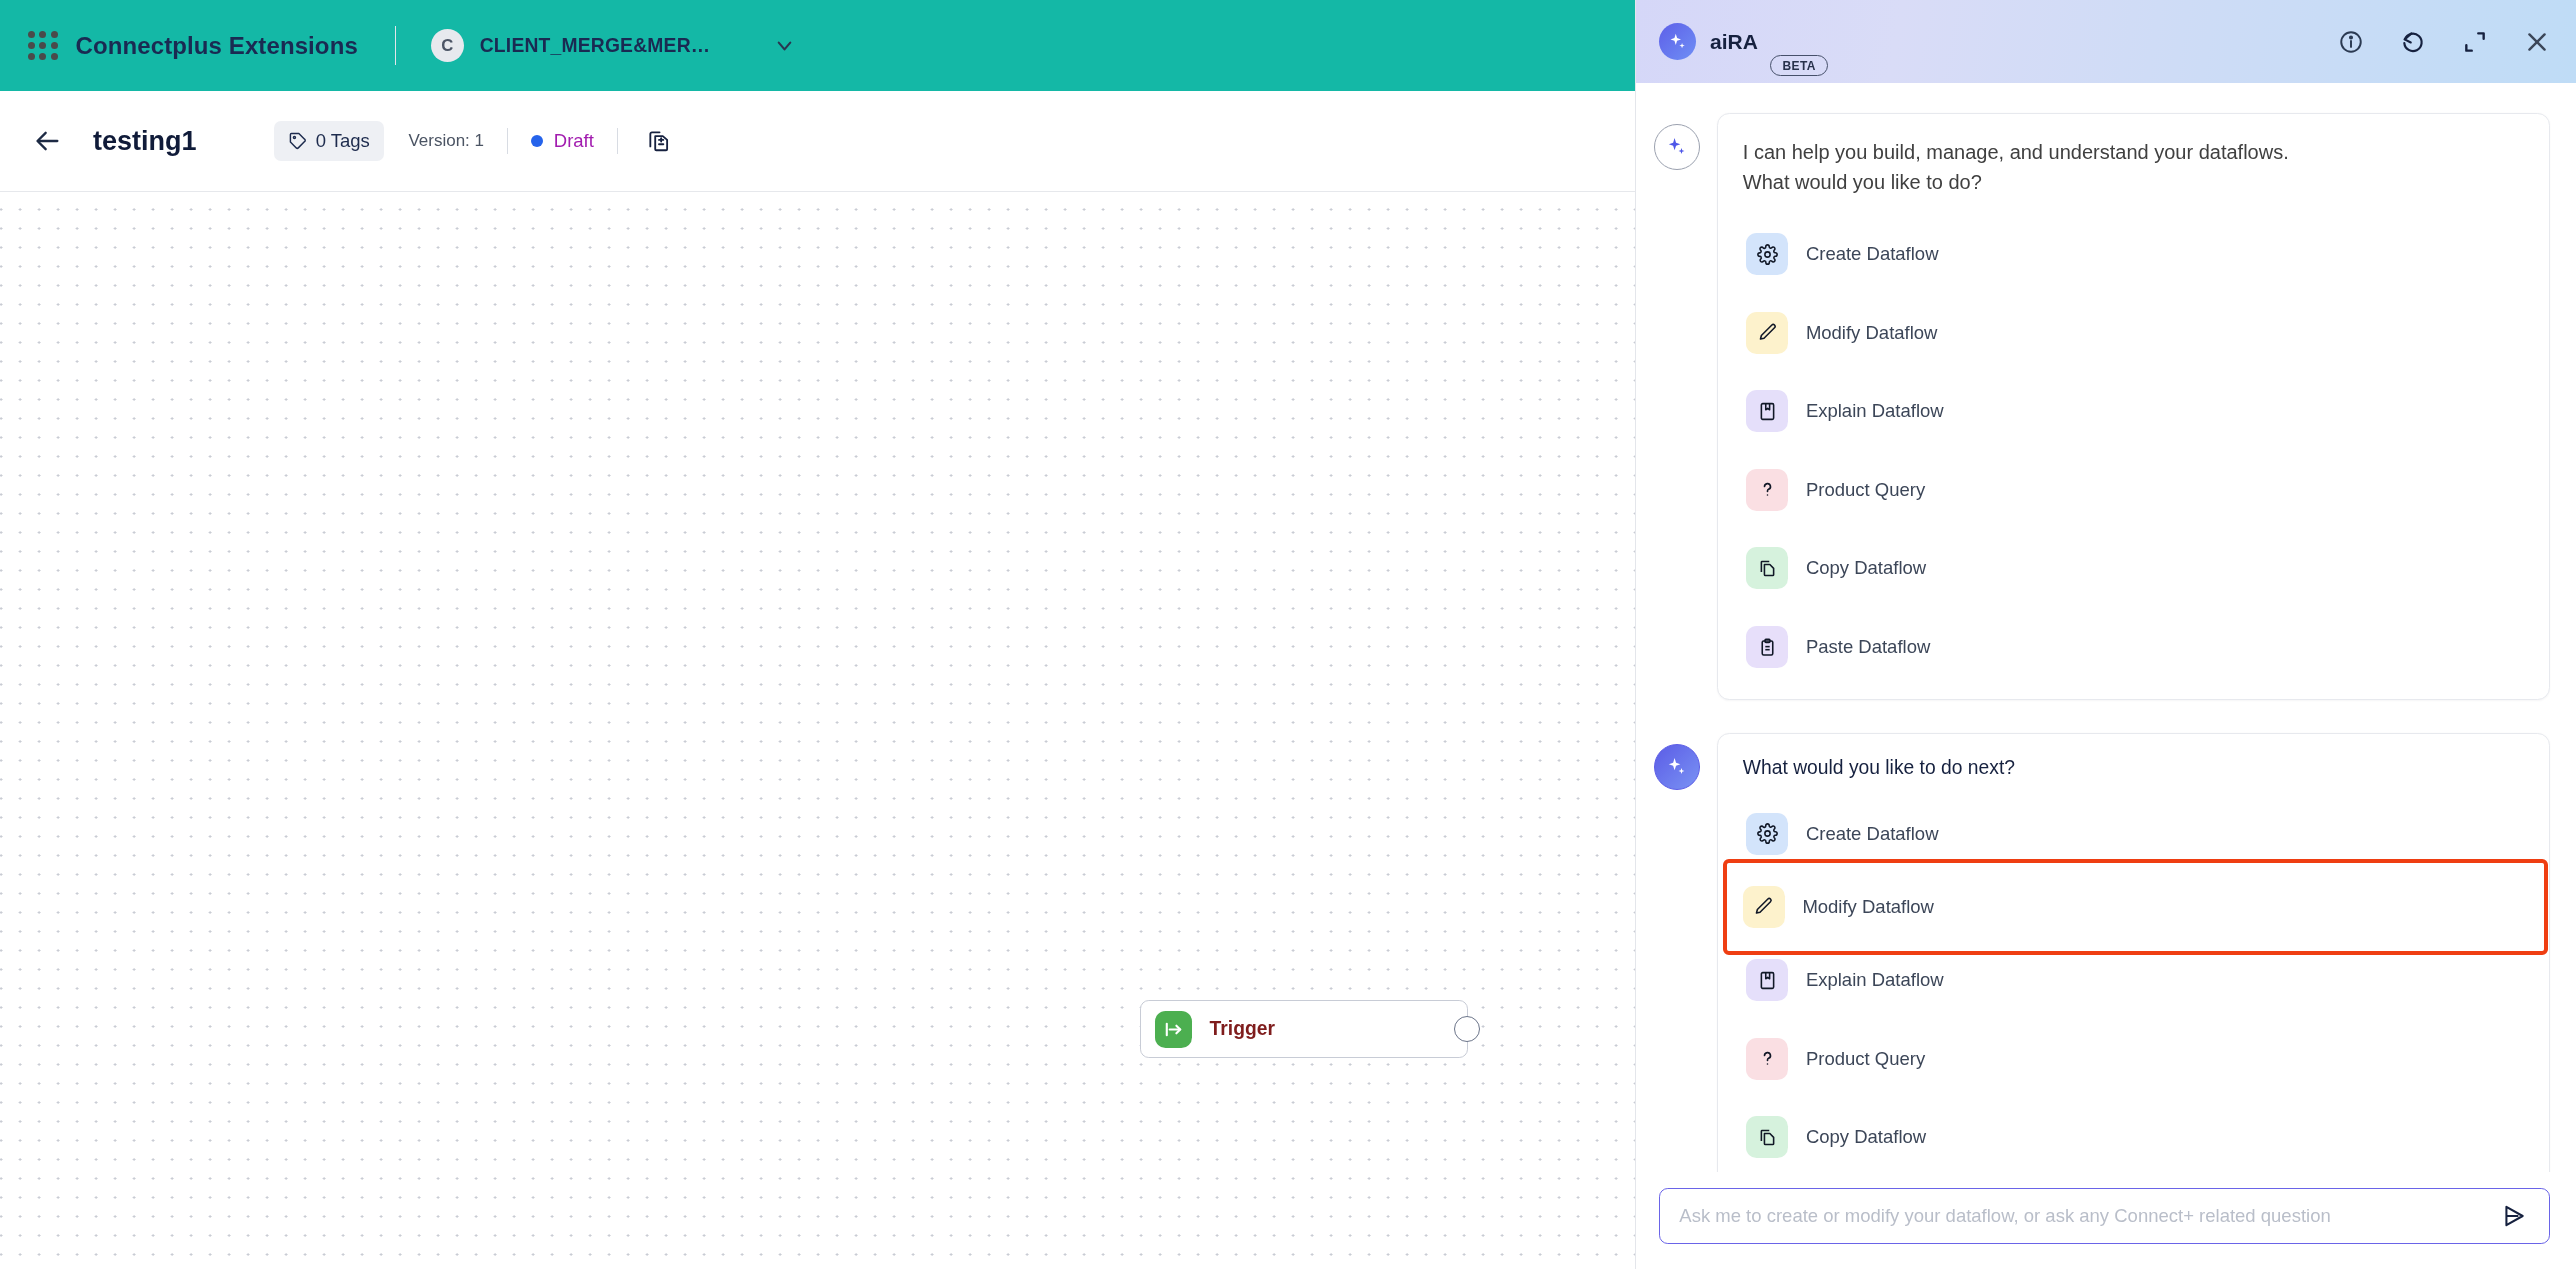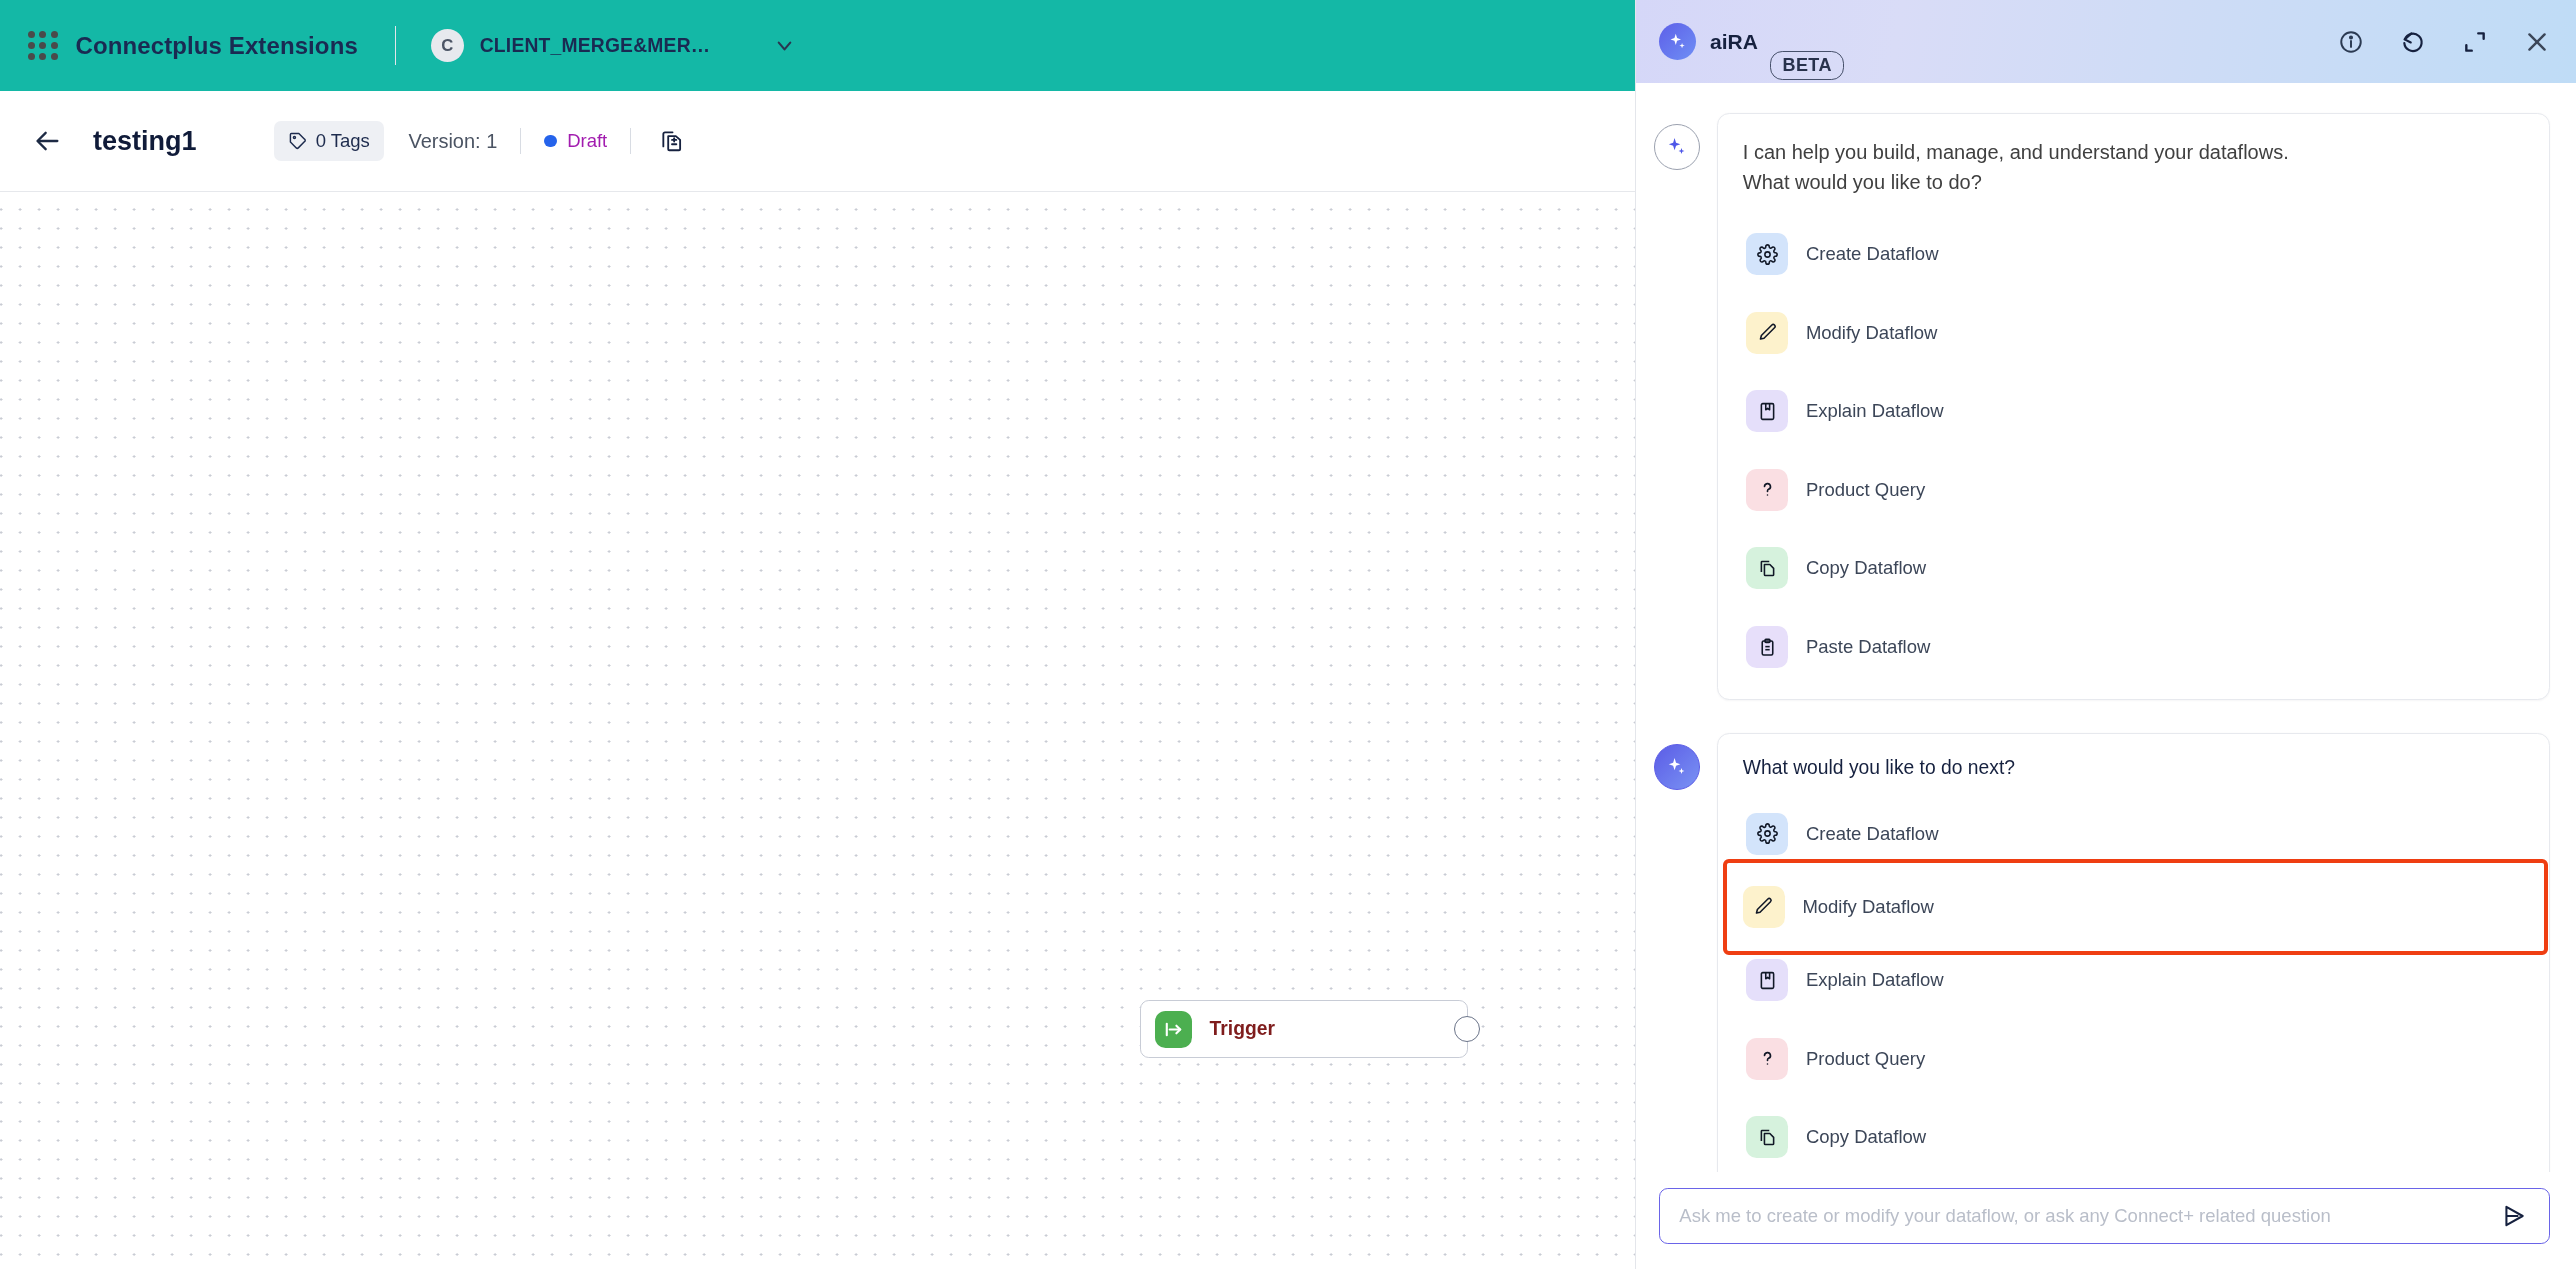--- a/index.html
+++ b/index.html
@@ -65,21 +65,21 @@
     font-size: 27px; font-weight: 700; color: #101b39;
     margin-left: 28px; white-space: nowrap;
   }
   .meta-row { display: flex; align-items: center; margin-left: 77px; }
   .tags-chip {
     display: flex; align-items: center; gap: 8.8px;
     background: #eef0f4; border-radius: 7px;
     padding: 8.8px 14px;
   }
   .tags-chip span { font-size: 18.5px; color: #1d2b4d; font-weight: 500; white-space: nowrap; }
-  .meta-text { font-size: 20px; color: #4b5463; margin-left: 24.6px; white-space: nowrap; }
+  .meta-text { font-size: 17px; color: #4b5463; margin-left: 24.6px; white-space: nowrap; }
   .meta-sep { width: 0.9px; height: 26px; background: #d8dce3; margin: 0 23px; }
   .status-wrap { display: flex; align-items: center; gap: 10.6px; }
   .status-dot { width: 12.3px; height: 12.3px; border-radius: 50%; background: #2563eb; }
   .status-text { font-size: 18.5px; color: #a21caf; white-space: nowrap; }
   .copy-doc-btn { margin-left: 5.3px; display: flex; align-items: center; }
 
   
   .canvas {
     position: absolute; left: 0; top: 193px;
     width: 1635px; height: 1077px;
@@ -127,21 +127,21 @@
     padding: 0 23px 0 23px;
   }
   .aira-logo {
     width: 37px; height: 37px; border-radius: 50%;
     background: linear-gradient(135deg, #5d5fe8 0%, #6f8ff5 100%);
     display: flex; align-items: center; justify-content: center; flex: none;
   }
   .aira-name { font-size: 21px; font-weight: 700; color: #16213f; margin-left: 14px; }
   .beta-badge {
     margin-left: 12.3px; border: 1.3px solid #46506a; border-radius: 12.3px;
-    padding: 2.6px 11.4px; font-size: 18px; font-weight: 600; color: #28324c;
+    padding: 2.6px 11.4px; font-size: 12px; font-weight: 600; color: #28324c;
     letter-spacing: 0.4px;
     margin-top: 48px;
   }
   .aira-actions { margin-left: auto; display: flex; align-items: center; gap: 30px; }
   .hdr-icon { width: 32px; height: 32px; display: flex; align-items: center; justify-content: center; cursor: pointer; }
 
   .aira-body {
     flex: 1; position: relative;
     overflow-y: auto; overflow-x: hidden;
     padding: 30px 26px 17.6px 17.6px;

